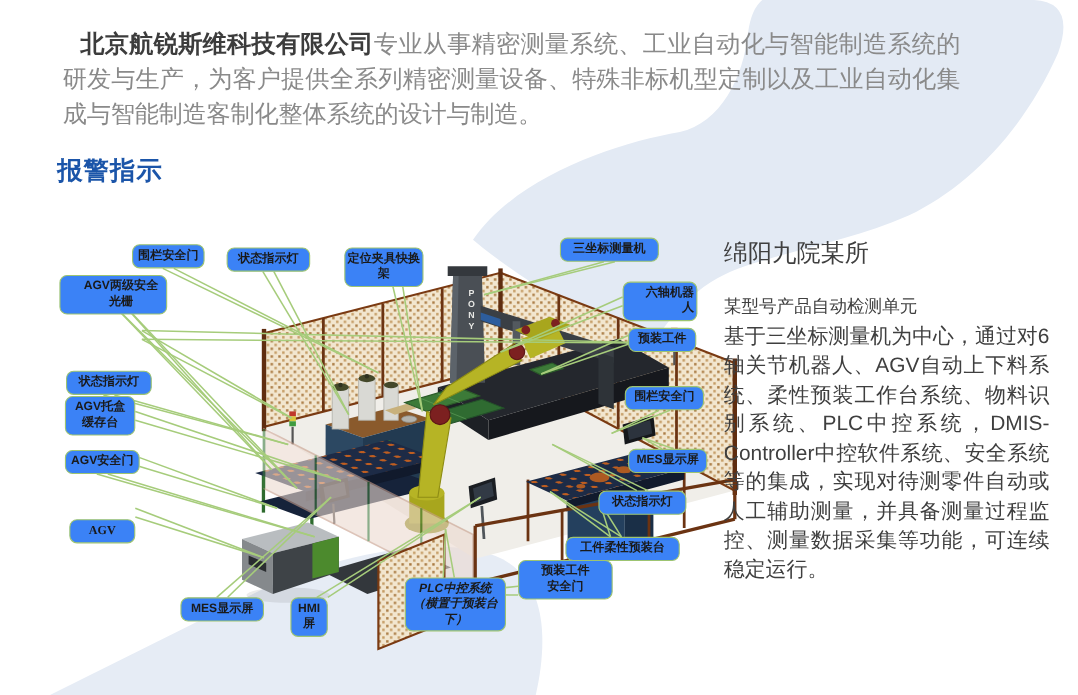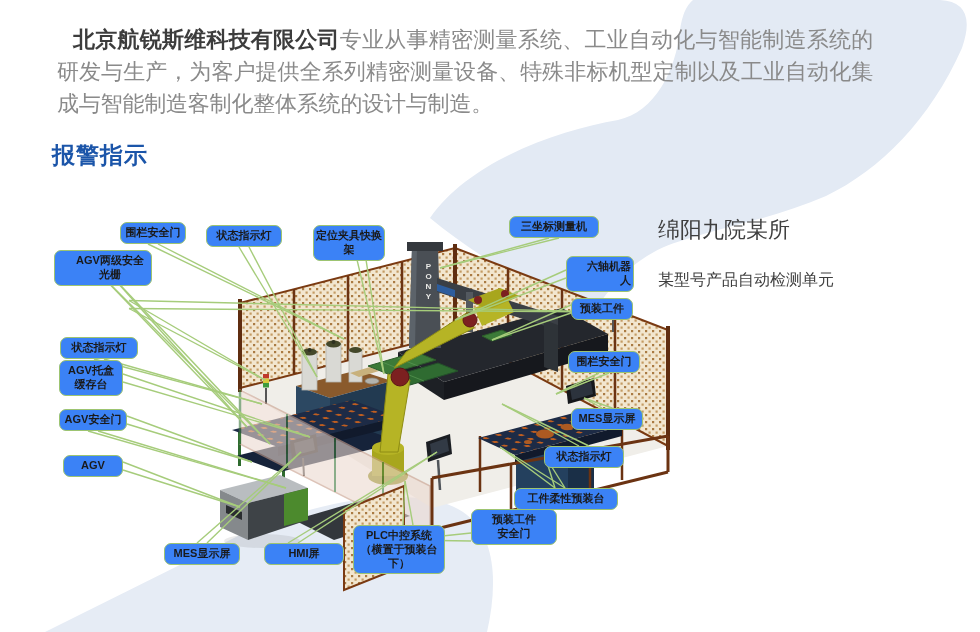--- a/index.html
+++ b/index.html
@@ -276,24 +276,24 @@
 <div id="callout-layer" class="abs">
     <div class="callout" style="left: 120px; top: 222px; width: 66px;">围栏安全门</div>
     <div class="callout" style="left: 206px; top: 225px; width: 76px;">状态指示灯</div>
     <div class="callout" style="left: 313px; top: 225px; width: 72px;">定位夹具快换架</div>
     <div class="callout" style="left: 509px; top: 216px; width: 90px;">三坐标测量机</div>
     <div class="callout" style="left: 54px; top: 250px; width: 98px; padding-left: 16px;">AGV两级安全光栅</div>
     <div class="callout" style="left: 60px; top: 337px; width: 78px;">状态指示灯</div>
     <div class="callout" style="left: 59px; top: 360px; width: 64px;">AGV托盒
 缓存台</div>
     <div class="callout" style="left: 59px; top: 409px; width: 68px;">AGV安全门</div>
-    <div class="callout" style="left: 63px; top: 455px; width: 60px;">AGV</div>
+    <div class="callout" style="left: 63px; top: 472px; width: 60px; font-family: Liberation Serif, serif;">AGV</div>
     <div class="callout" style="left: 164px; top: 543px; width: 76px;">MES显示屏</div>
-    <div class="callout" style="left: 264px; top: 543px; width: 80px;">HMI屏</div>
-    <div class="callout" style="left: 353px; top: 525px; width: 92px;">PLC中控系统
+    <div class="callout" style="left: 264px; top: 543px; width: 34px;">HMI屏</div>
+    <div class="callout" style="left: 368px; top: 525px; width: 92px; font-style: italic;">PLC中控系统
 （横置于预装台下）</div>
     <div class="callout" style="left: 471px; top: 509px; width: 86px;">预装工件
 安全门</div>
     <div class="callout" style="left: 566px; top: 256px; width: 68px; text-align: right;">六轴机器
 人</div>
     <div class="callout" style="left: 571px; top: 298px; width: 62px;">预装工件</div>
     <div class="callout" style="left: 568px; top: 351px; width: 72px;">围栏安全门</div>
     <div class="callout" style="left: 571px; top: 408px; width: 72px;">MES显示屏</div>
     <div class="callout" style="left: 544px; top: 446px; width: 80px;">状态指示灯</div>
     <div class="callout" style="left: 514px; top: 488px; width: 104px;">工件柔性预装台</div>
@@ -301,13 +301,14 @@
 
 <div id="intro" class="abs">
   <span class="co">北京航锐斯维科技有限公司</span><span>专业从事精密测量系统、工业自动化与智能制造系统的研发与生产，为客户提供全系列精密测量设备、特殊非标机型定制以及工业自动化集成与智能制造客制化整体系统的设计与制造。</span>
 </div>
 
 <div id="section-title" class="abs">报警指示</div>
 
 <div id="case" class="abs">
   <div class="client">绵阳九院某所</div>
   <div class="sysname">某型号产品自动检测单元</div>
+  <div class="desc">基于三坐标测量机为中心，通过对6轴关节机器人、AGV自动上下料系统、柔性预装工作台系统、物料识别系统、PLC中控系统，DMIS-Controller中控软件系统、安全系统等的集成，实现对待测零件自动或人工辅助测量，并具备测量过程监控、测量数据采集等功能，可连续稳定运行。</div>
 </div>
 
 </body></html>

